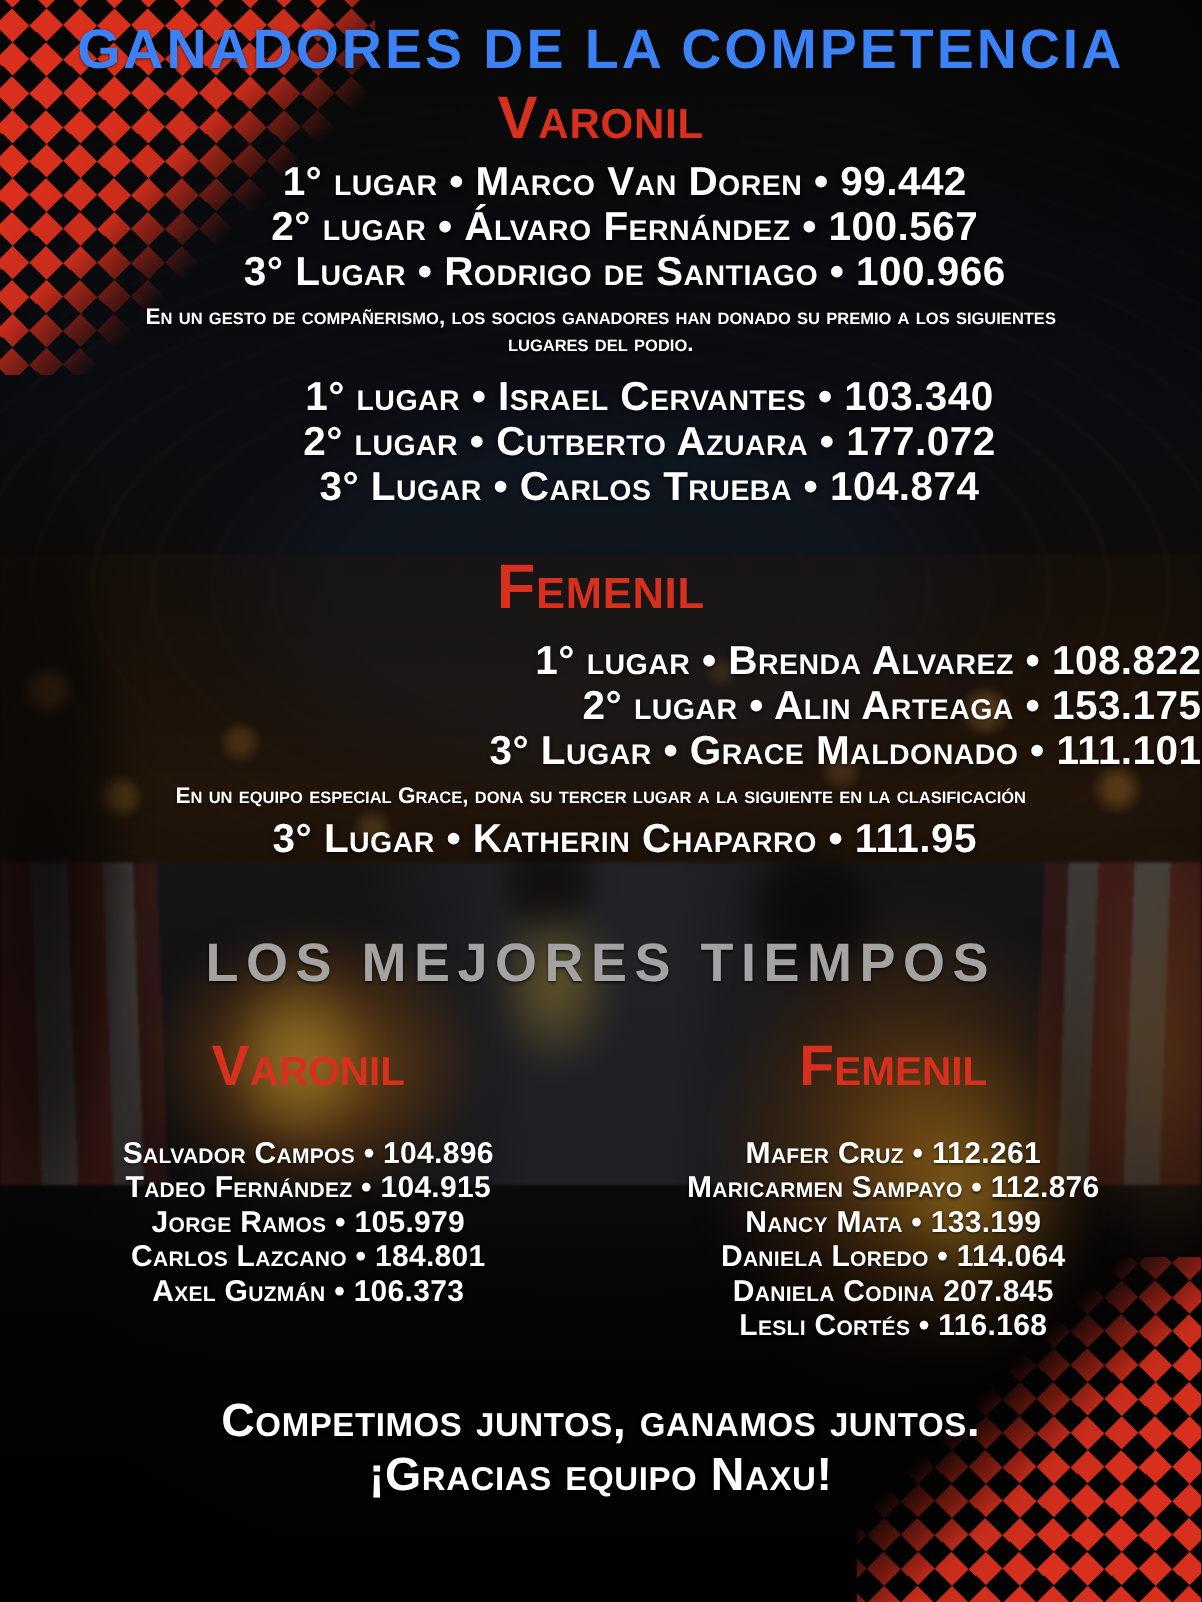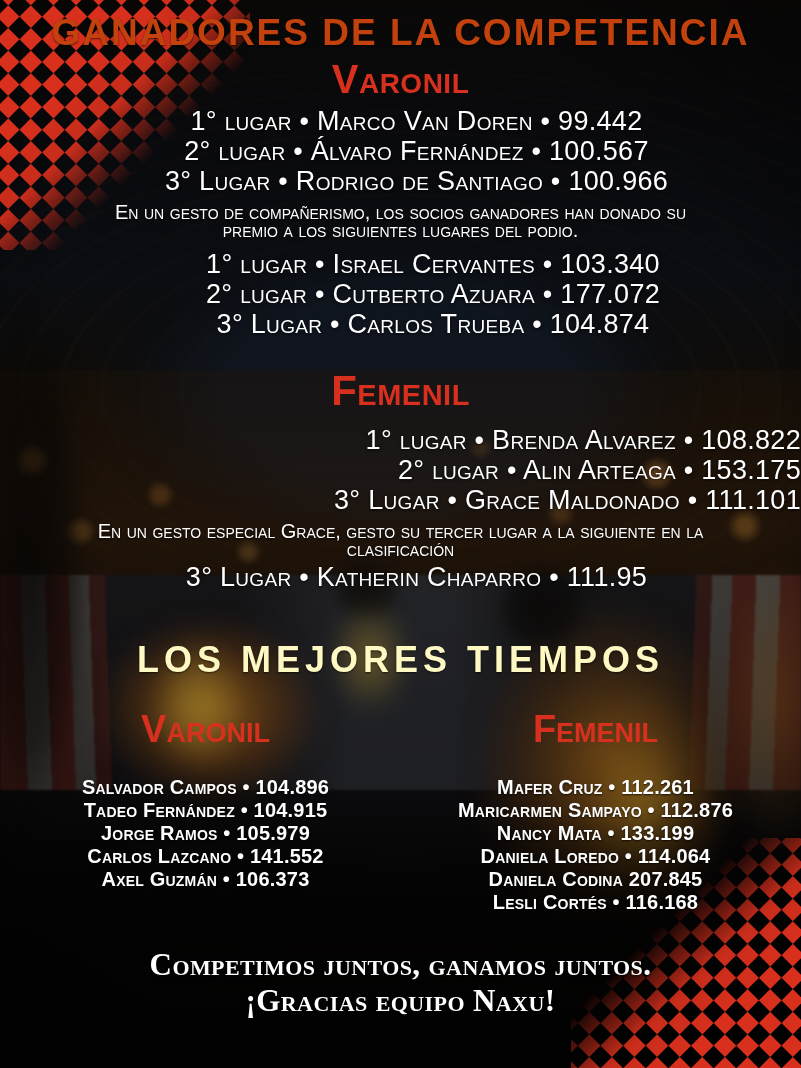--- a/index.html
+++ b/index.html
@@ -71,44 +71,44 @@
             mask:linear-gradient(135deg,#000 0 30%, rgba(0,0,0,.92) 44%, transparent 62%);}
   .checker-tl .pat{left:-100px;top:-100px;}
   .checker-br{bottom:0;right:0;width:230px;height:230px;
     -webkit-mask:linear-gradient(315deg,#000 0 28%, rgba(0,0,0,.92) 42%, transparent 62%);
             mask:linear-gradient(315deg,#000 0 28%, rgba(0,0,0,.92) 42%, transparent 62%);}
   .checker-br .pat{right:-100px;bottom:-100px;}
   
   .content{position:absolute;inset:0;z-index:3;text-align:center;padding-top:12px;}
   .sc{font-variant:small-caps;}
   .main-title{margin:0;font-size:37px;font-weight:800;letter-spacing:2px;line-height:42px;
-    color:#c2410c;text-shadow:0 1px 2px rgba(0,0,0,.6);}
+    color:#3b82f6;text-shadow:0 1px 2px rgba(0,0,0,.6);}
   .section-label{margin:2px 0 0;font-size:40px;font-weight:800;line-height:46px;
     color:#d8301e;letter-spacing:.5px;}
   .podium{margin-top:4px;}
-  .podium-line{font-size:27px;font-weight:400;line-height:30px;letter-spacing:.3px;
+  .podium-line{font-size:27px;font-weight:700;line-height:30px;letter-spacing:.3px;
     text-shadow:0 1px 3px rgba(0,0,0,.7);padding-left:32px;}
-  .note{margin:7px auto 0;max-width:620px;font-size:20px;font-weight:400;line-height:18px;
+  .note{margin:7px auto 0;max-width:620px;font-size:15px;font-weight:700;line-height:18px;
     text-shadow:0 1px 2px rgba(0,0,0,.7);}
   .note-2{max-width:650px;}
   .gap-podium{margin-top:10px;margin-left:33px;}
   .femenil-label{margin-top:27px;font-size:42px;line-height:50px;}
   .femenil-podium{margin-top:9px;text-align:right;}
   .single-line{margin-top:4px;}
   .times-title{margin:47px 0 0;font-size:36px;font-weight:800;letter-spacing:5px;line-height:42px;
-    color:#fef9c3;text-shadow:0 1px 2px rgba(0,0,0,.6);}
+    color:#a3a3a3;text-shadow:0 1px 2px rgba(0,0,0,.6);}
   .columns{display:flex;justify-content:space-between;width:780px;margin:26px auto 0;}
   .col{width:390px;}
   .col-label{margin:0;font-size:38px;font-weight:800;line-height:44px;color:#d8301e;}
   .time-list{margin-top:25px;}
   .time-entry{font-size:20px;font-weight:700;line-height:23px;letter-spacing:.2px;
     text-shadow:0 1px 2px rgba(0,0,0,.7);}
   .footer{margin-top:33px;}
   .footer-line{font-size:31px;font-weight:700;line-height:36px;letter-spacing:.4px;
-    text-shadow:0 1px 3px rgba(0,0,0,.7);font-family:Liberation Serif, serif;}
+    text-shadow:0 1px 3px rgba(0,0,0,.7);}
 </style>
 </head>
 <body>
 
 <div class="poster">
 
   <div class="backdrop">
     <div class="layer bg-grad"></div>
     <div class="layer dome"></div>
     <div class="layer balcony"></div>
@@ -154,36 +154,36 @@
     </div>
 
     <h2 class="section-label femenil-label sc">Femenil</h2>
 
     <div class="podium femenil-podium">
       <div class="podium-line sc">1° lugar • Brenda Alvarez • 108.822</div>
       <div class="podium-line sc">2° lugar • Alin Arteaga • 153.175</div>
       <div class="podium-line sc">3° Lugar • Grace Maldonado • 111.101</div>
     </div>
 
-    <p class="note note-2 sc">En un gesto especial Grace, gesto su tercer lugar a la siguiente en la clasificación</p>
+    <p class="note note-2 sc">En un equipo especial Grace, dona su tercer lugar a la siguiente en la clasificación</p>
 
     <div class="podium single-line">
       <div class="podium-line sc">3° Lugar • Katherin Chaparro • 111.95</div>
     </div>
 
     <h1 class="times-title">LOS MEJORES TIEMPOS</h1>
 
     <div class="columns">
       <div class="col">
         <h2 class="col-label sc">Varonil</h2>
         <div class="time-list">
           <div class="time-entry sc">Salvador Campos • 104.896</div>
           <div class="time-entry sc">Tadeo Fernández • 104.915</div>
           <div class="time-entry sc">Jorge Ramos • 105.979</div>
-          <div class="time-entry sc">Carlos Lazcano • 141.552</div>
+          <div class="time-entry sc">Carlos Lazcano • 184.801</div>
           <div class="time-entry sc">Axel Guzmán • 106.373</div>
         </div>
       </div>
       <div class="col">
         <h2 class="col-label sc">Femenil</h2>
         <div class="time-list">
           <div class="time-entry sc">Mafer Cruz • 112.261</div>
           <div class="time-entry sc">Maricarmen Sampayo • 112.876</div>
           <div class="time-entry sc">Nancy Mata • 133.199</div>
           <div class="time-entry sc">Daniela Loredo • 114.064</div>

